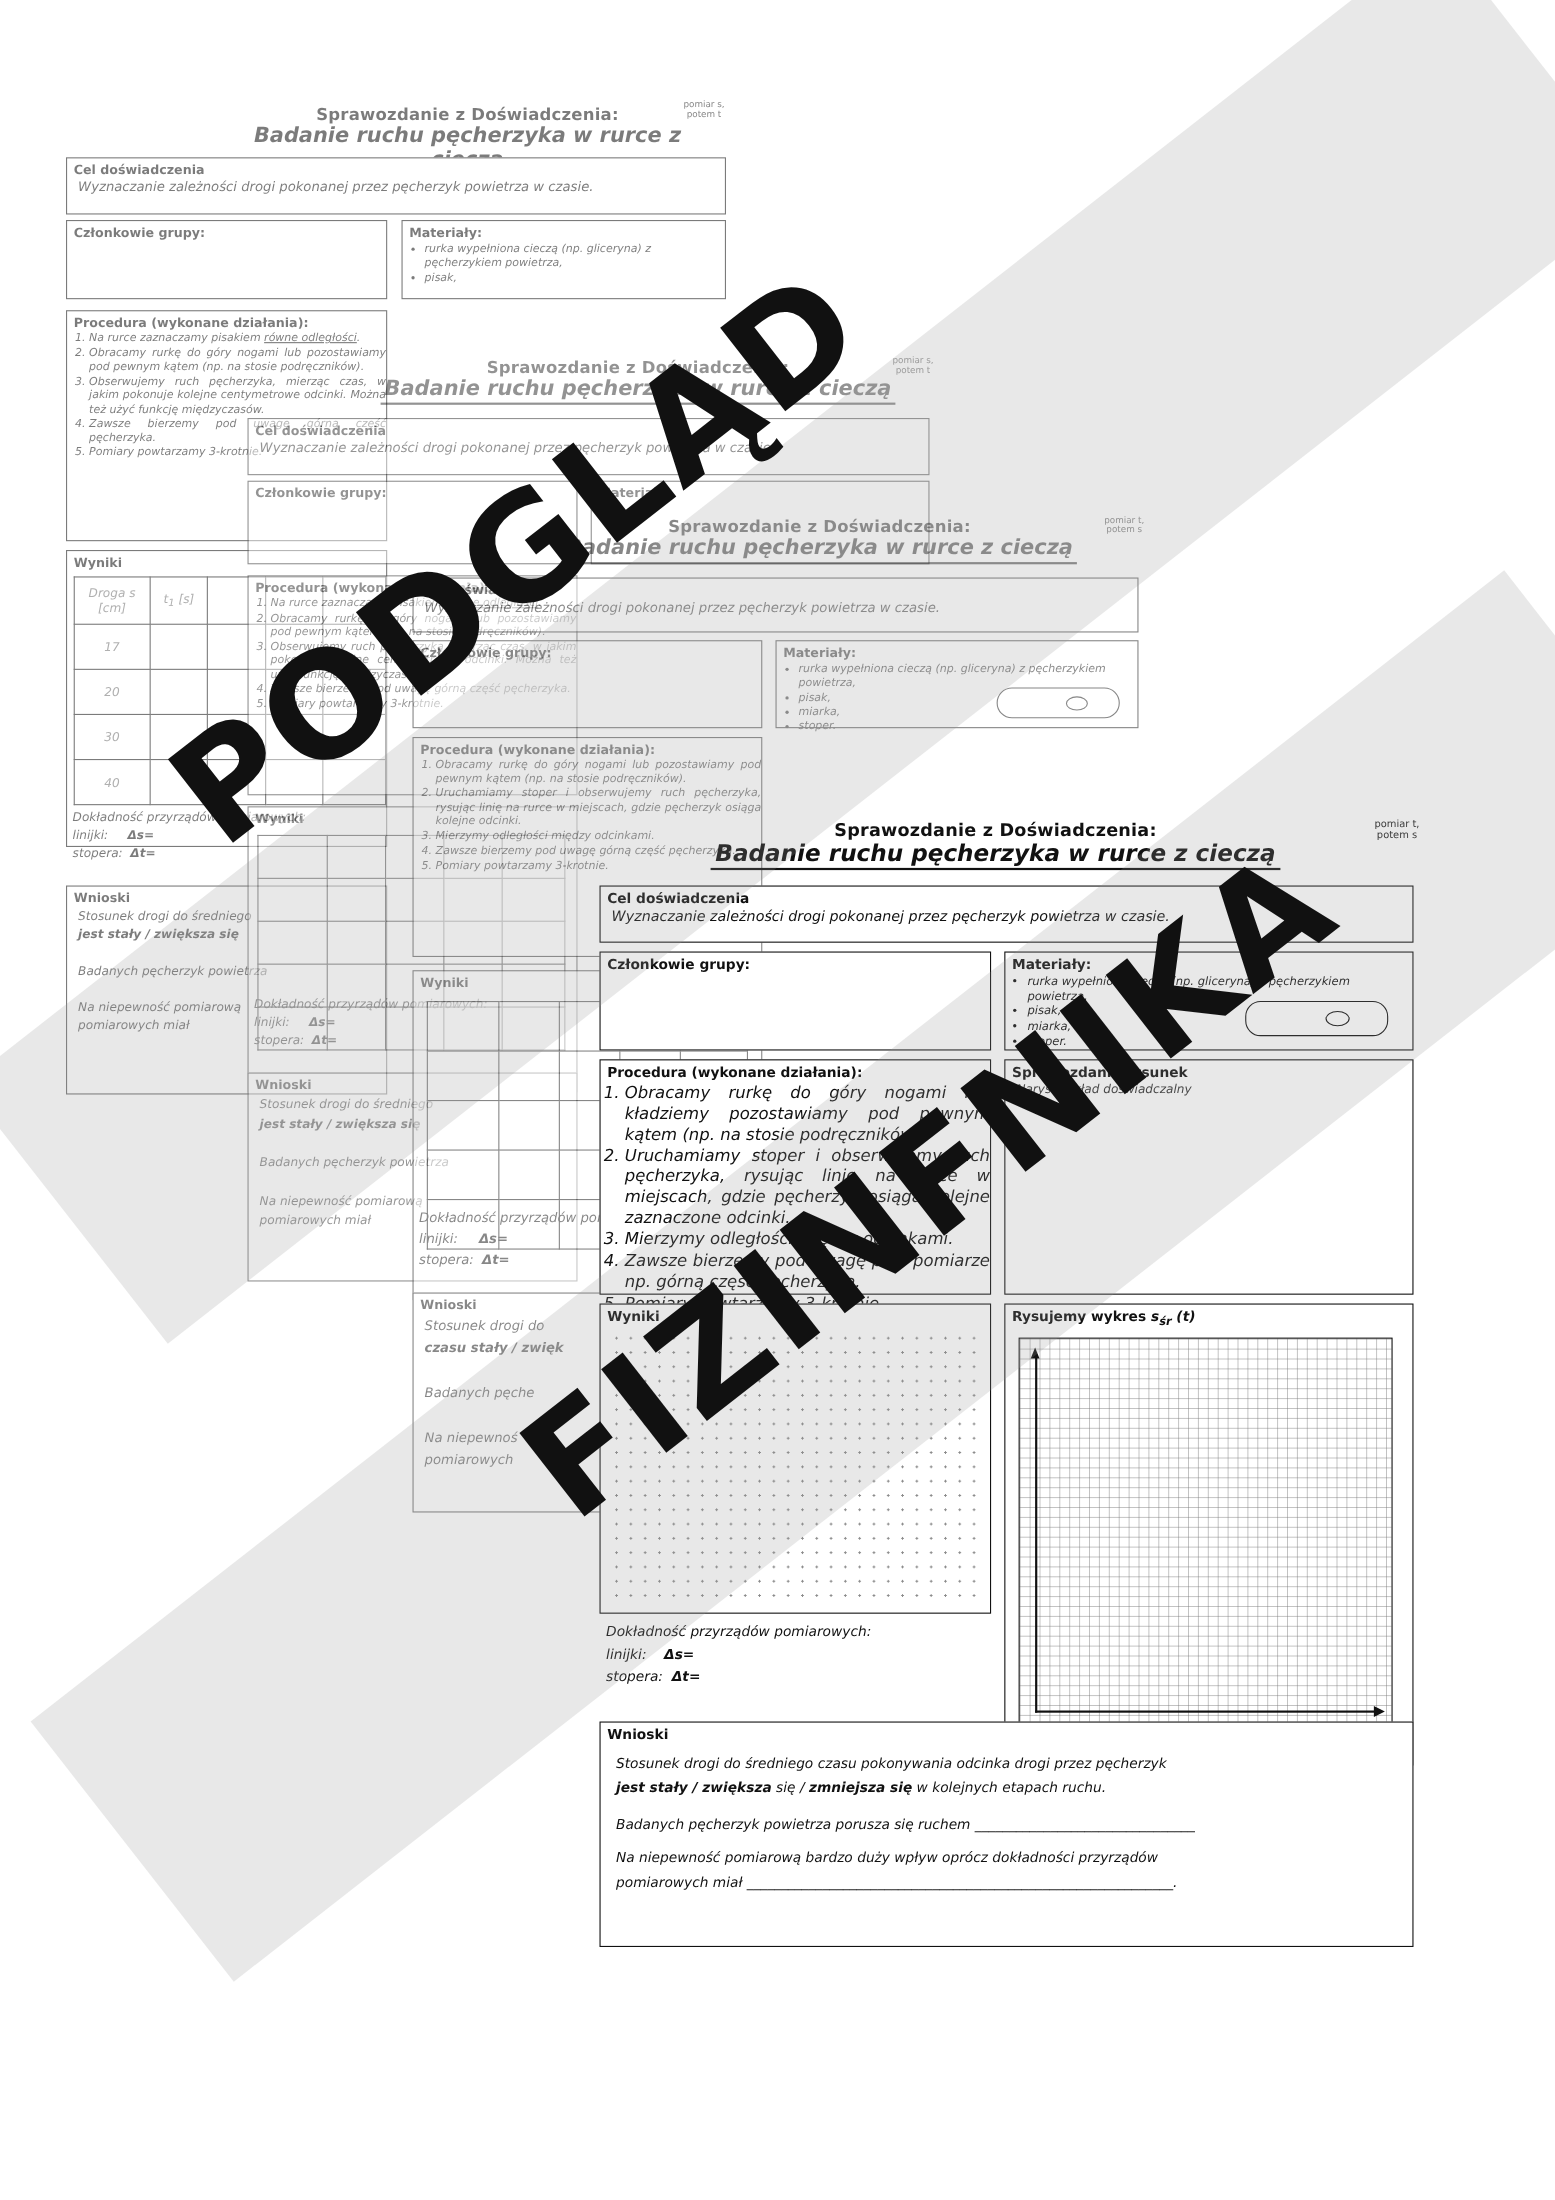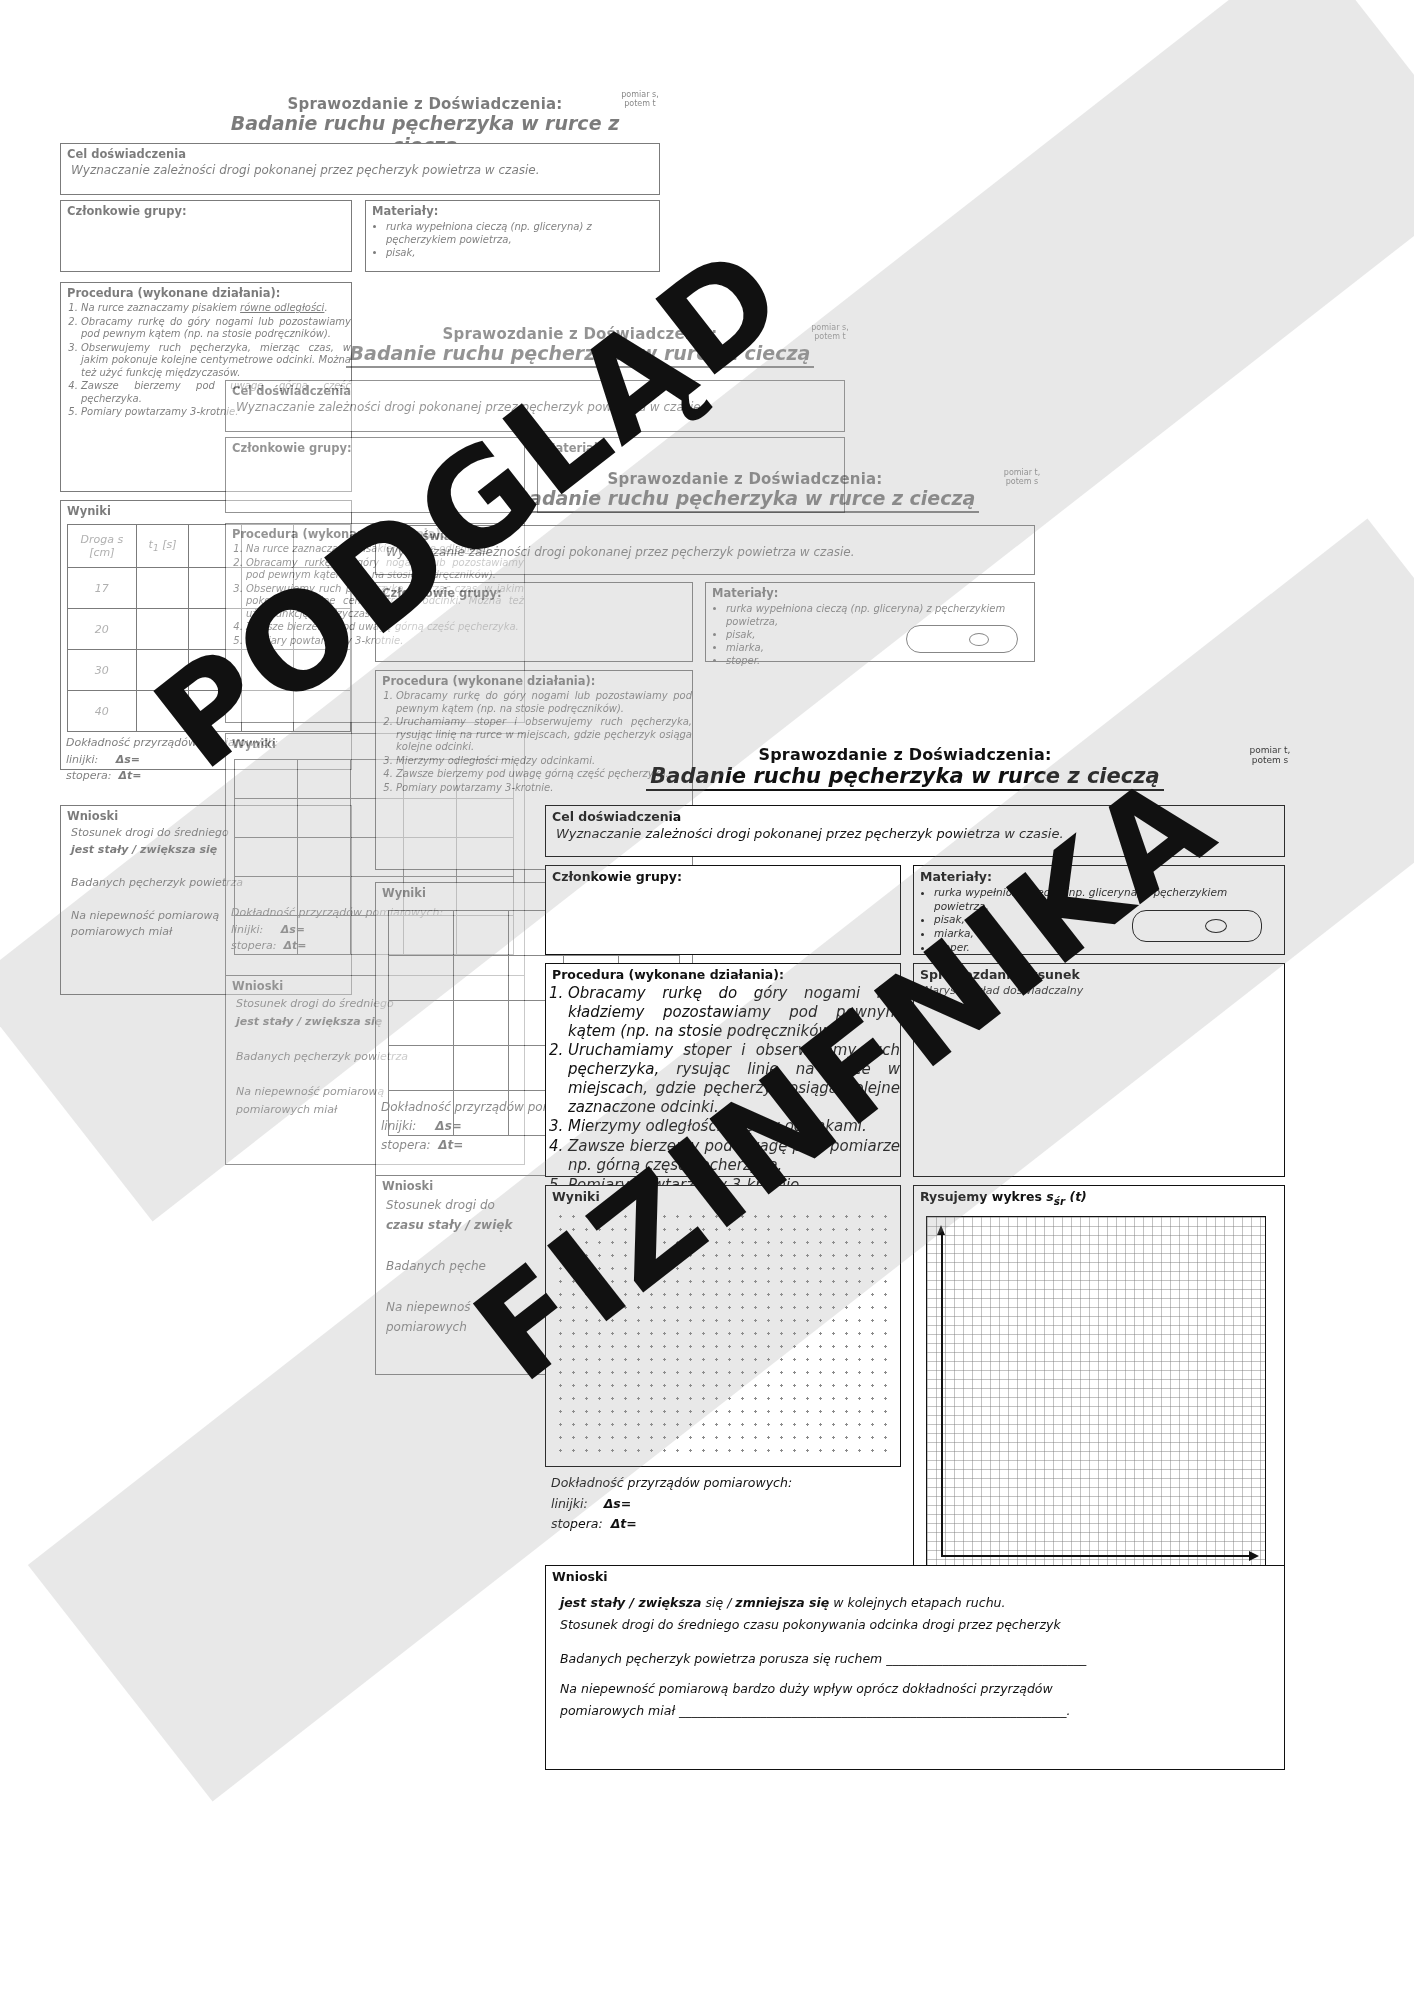--- a/index.html
+++ b/index.html
@@ -528,22 +528,22 @@
         <span>Dokładność przyrządów pomiarowych:</span><br>
         <span>linijki:</span>
         &nbsp;&nbsp;&nbsp;<b>Δs=</b><br>
         <span>stopera:</span>
         &nbsp;<b>Δt=</b>
       </div>
 
       <div class="box" style="left:0;top:820px;width:740px;height:205px;">
         <span class="box-label" style="font-size:12.5px;">Wnioski</span>
         <div style="padding:8px 14px 0 14px;font-style:italic;font-size:12.5px;line-height:1.75;color:#111;">
+          <div>Stosunek drogi do średniego czasu pokonywania odcinka drogi przez pęcherzyk</div>
           <div><b>jest stały / zwiększa</b> się / <b>zmniejsza się</b> w kolejnych etapach ruchu.</div>
-          <div>Stosunek drogi do średniego czasu pokonywania odcinka drogi przez pęcherzyk</div>
           <div style="height:12px;"></div>
           <div>Badanych pęcherzyk powietrza porusza się ruchem ________________________________</div>
           <div style="height:8px;"></div>
           <div>Na niepewność pomiarową bardzo duży wpływ oprócz dokładności przyrządów</div>
           <div>pomiarowych miał ______________________________________________________________.</div>
         </div>
       </div>
 
     </div>
   </div>

